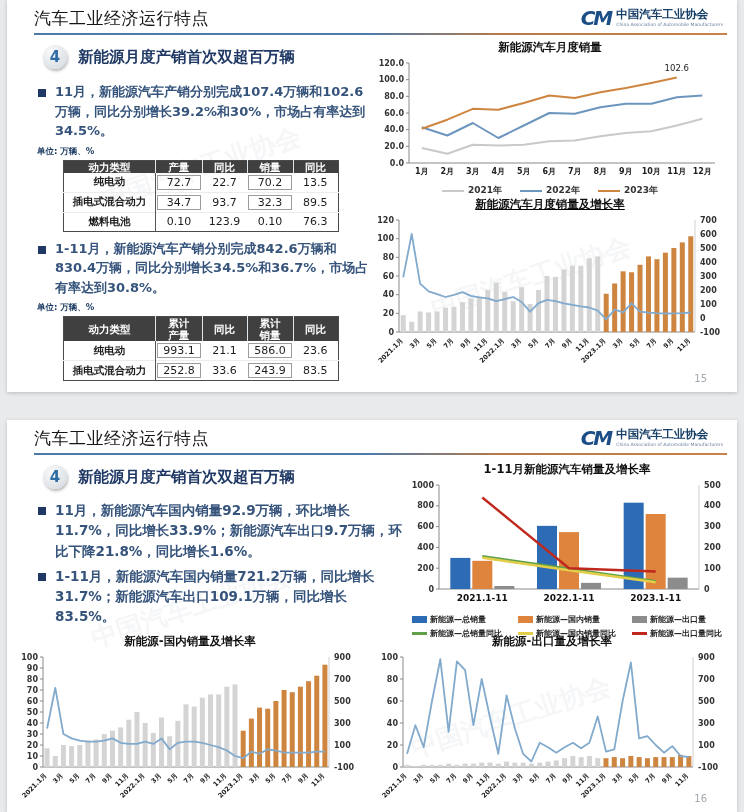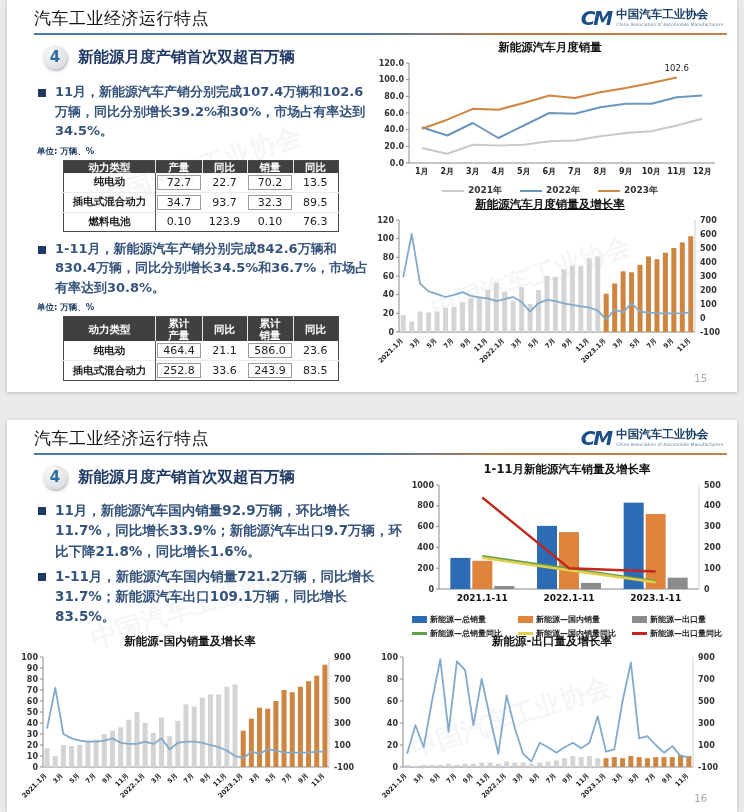--- a/index.html
+++ b/index.html
@@ -149,21 +149,21 @@
 产量</th>
               <th>同比</th>
               <th>累计
 销量</th>
               <th>同比</th>
             </tr>
           </thead>
           <tbody>
             <tr>
               <td>纯电动</td>
-              <td><span class="boxval">464.4</span></td>
+              <td><span class="boxval">993.1</span></td>
               <td>21.1</td>
               <td><span class="boxval">586.0</span></td>
               <td>23.6</td>
             </tr>
             <tr>
               <td>插电式混合动力</td>
               <td><span class="boxval">252.8</span></td>
               <td>33.6</td>
               <td><span class="boxval">243.9</span></td>
               <td>83.5</td>

